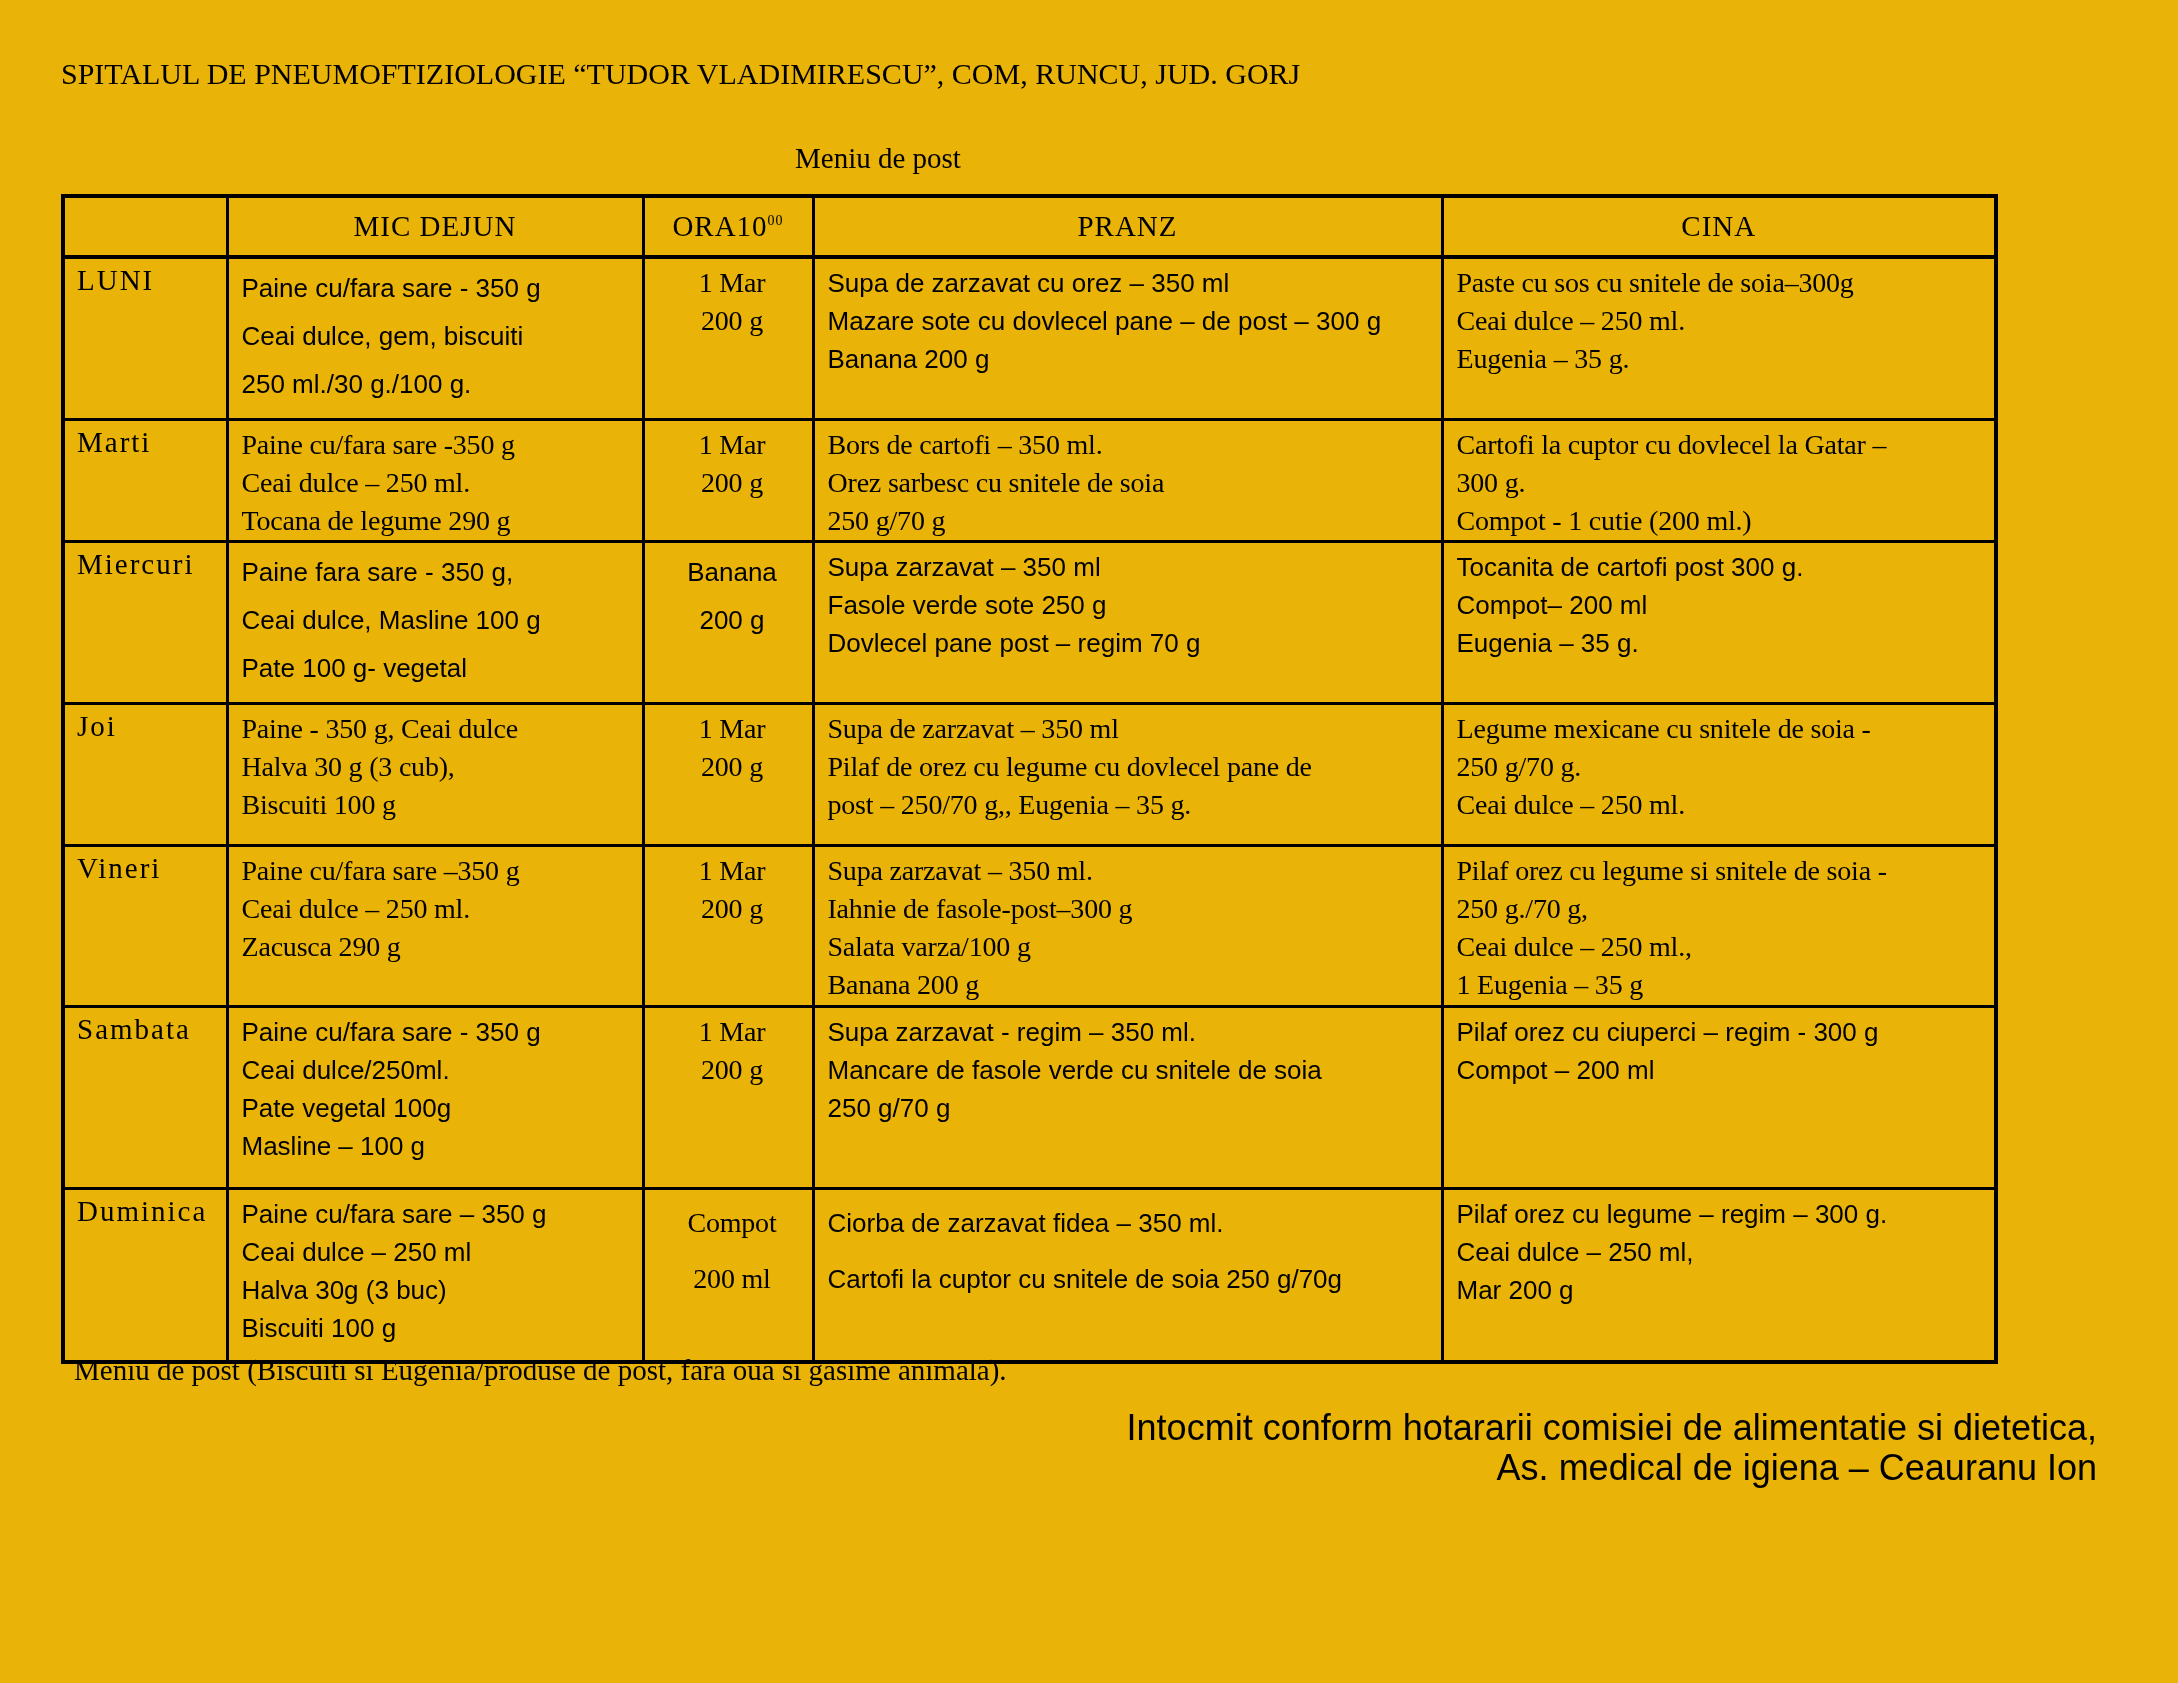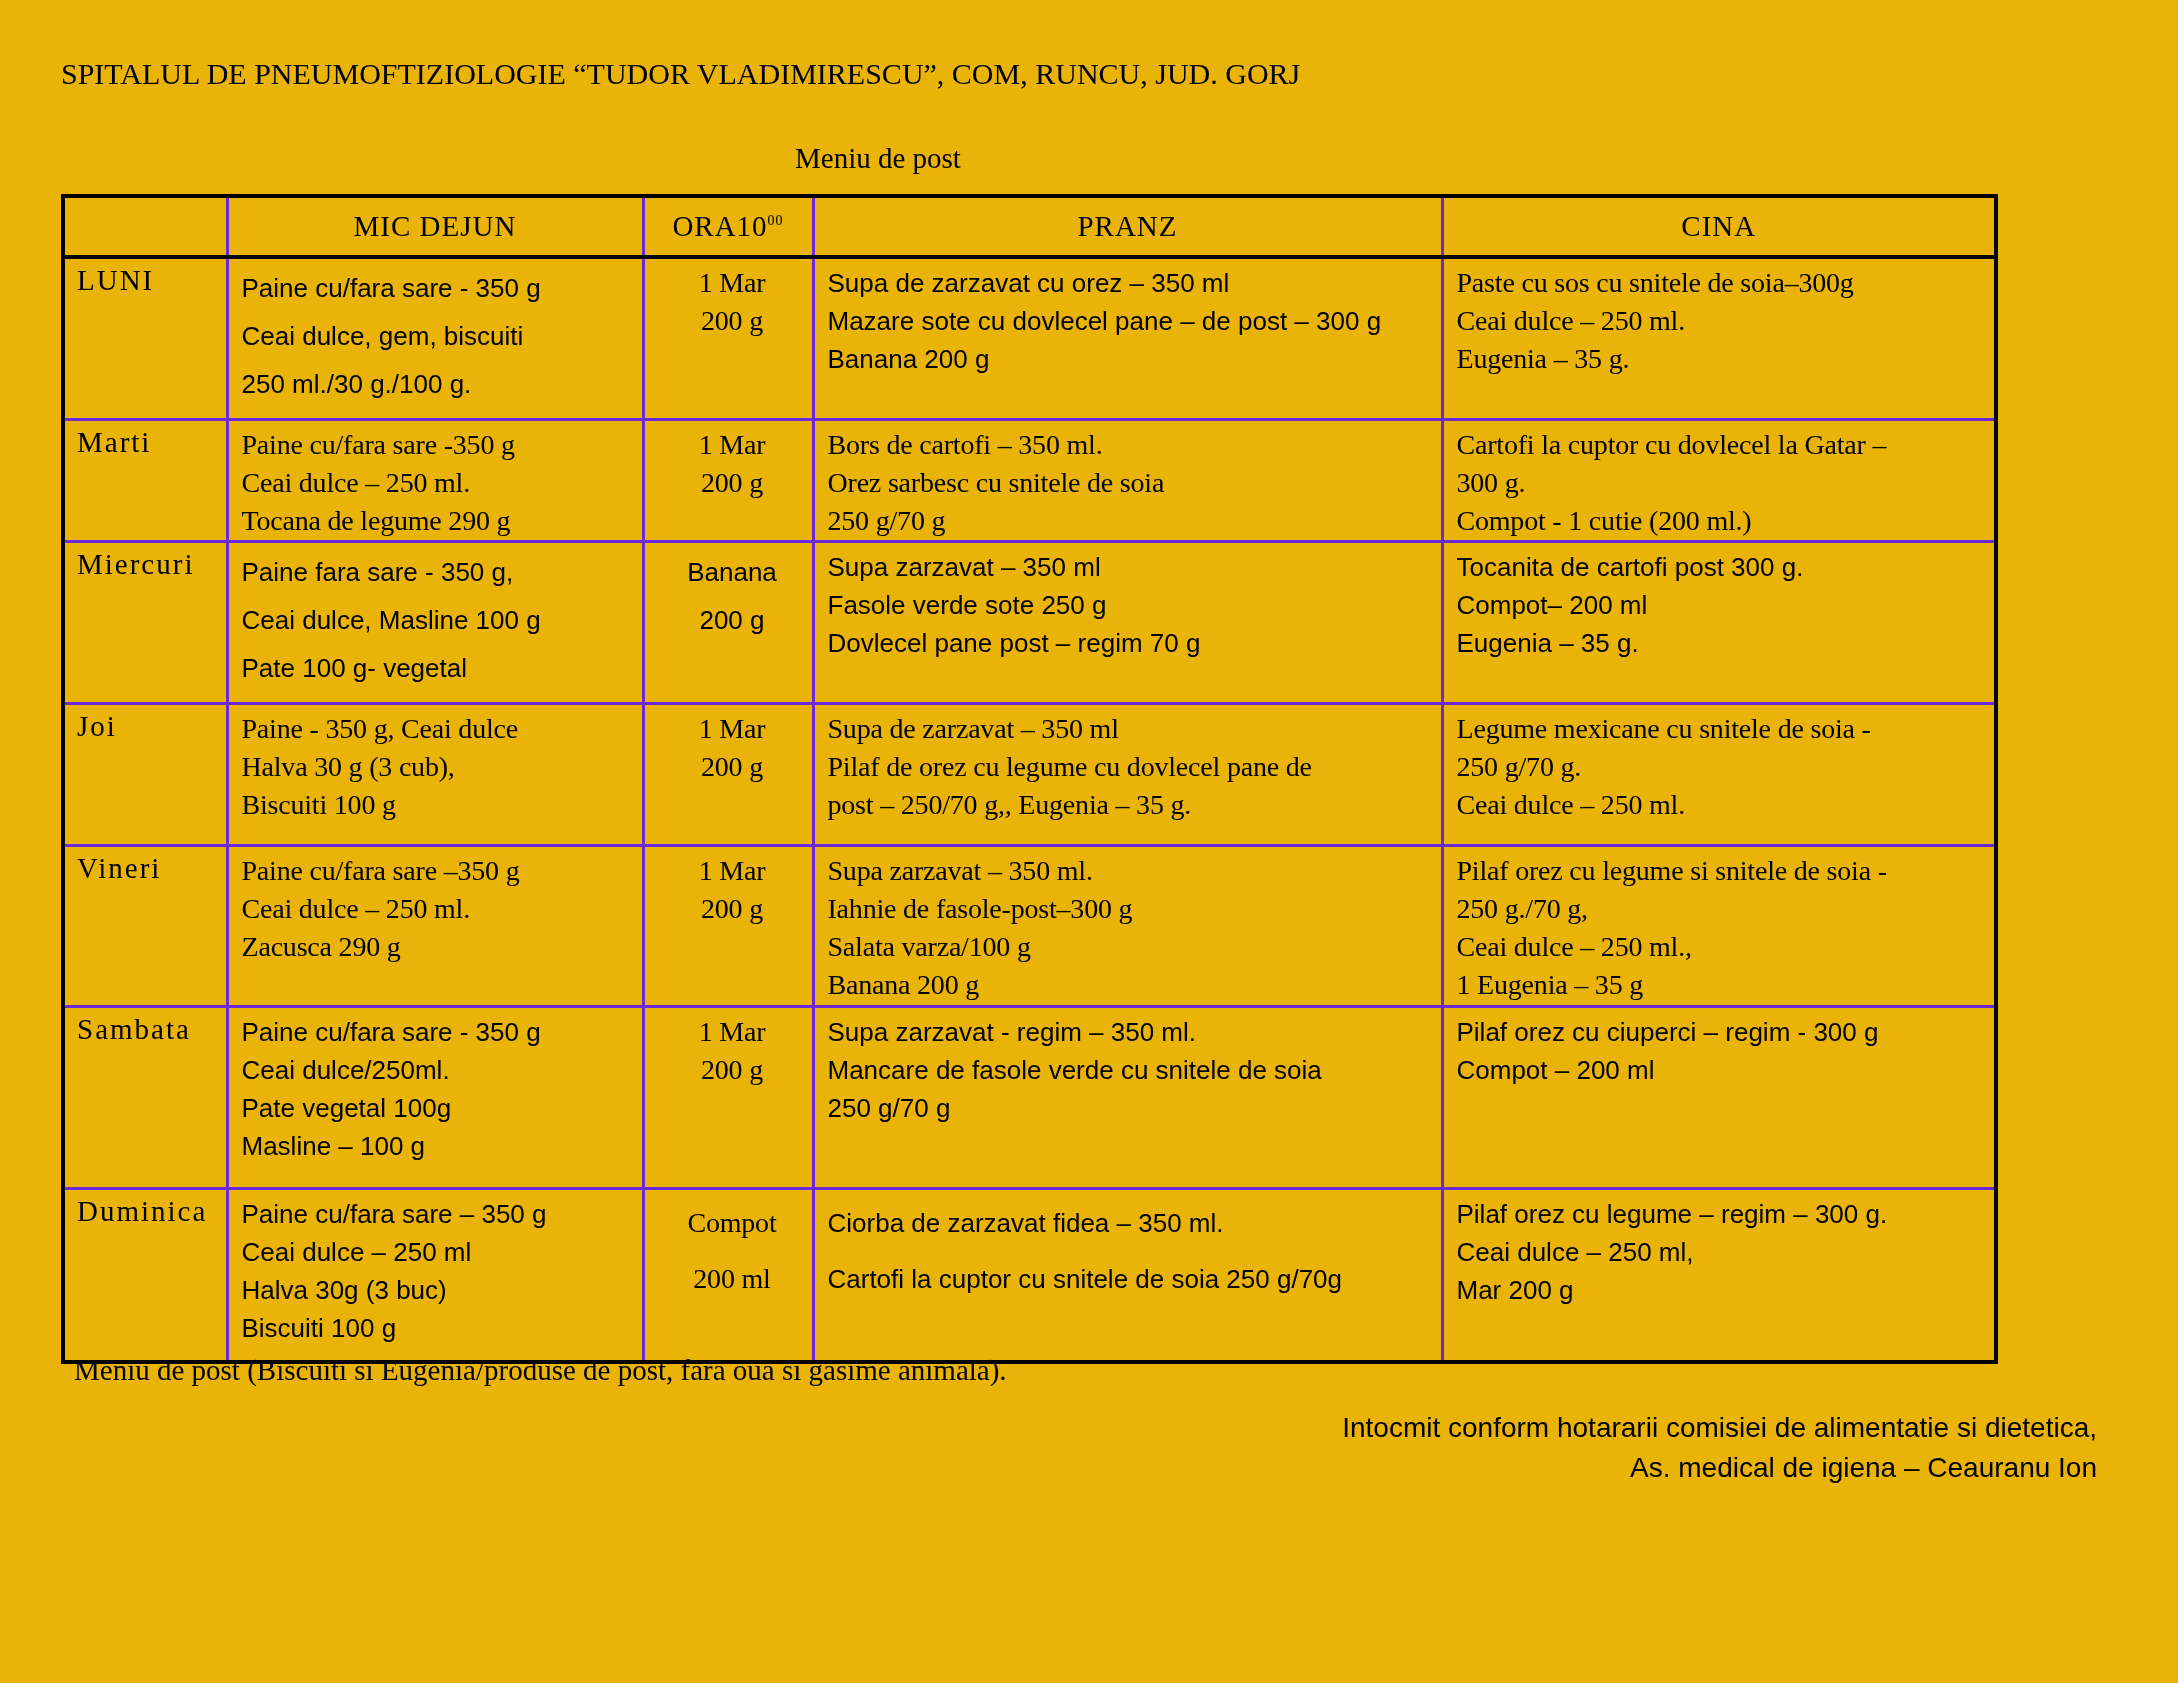--- a/index.html
+++ b/index.html
@@ -26,21 +26,21 @@
     font-size: 29px; white-space: nowrap;
   }
   table.menu-table {
     position: absolute; left: 61px; top: 194px;
     width: 1934px;
     border-collapse: collapse;
     table-layout: fixed;
     border: 4px solid #000;
   }
   th, td {
-    border: 3px solid #6d28d9;
+    border: 3px solid #000000;
     vertical-align: top;
     overflow: hidden;
   }
   thead th {
     border-bottom: 4px solid #000;
     font-family: "Liberation Serif", serif;
     font-size: 29px;
     font-weight: normal;
     text-align: center;
     vertical-align: middle;
@@ -65,21 +65,21 @@
   .lh-g { line-height: 56px; }
   .footer-note {
     position: absolute; left: 74px; top: 1354px;
     font-family: "Liberation Serif", serif;
     font-size: 29px; white-space: nowrap;
   }
   .credits {
     position: absolute; right: 81px; top: 1408px;
     text-align: right;
     font-family: "Liberation Sans", sans-serif;
-    font-size: 28px; line-height: 40px;
+    font-size: 36px; line-height: 40px;
   }
 </style>
 </head>
 <body>
 
 <div class="page">
 
   <div class="title">SPITALUL DE PNEUMOFTIZIOLOGIE “TUDOR VLADIMIRESCU”, COM, RUNCU, JUD. GORJ</div>
 
   <div class="subtitle">Meniu de post</div>

